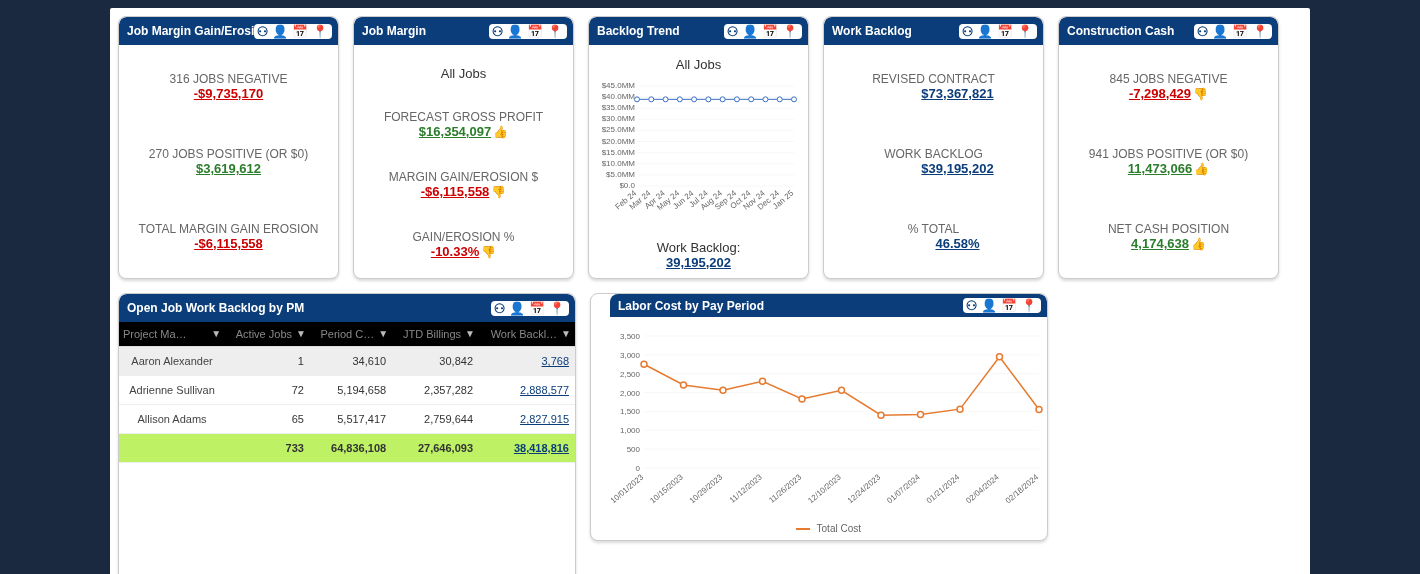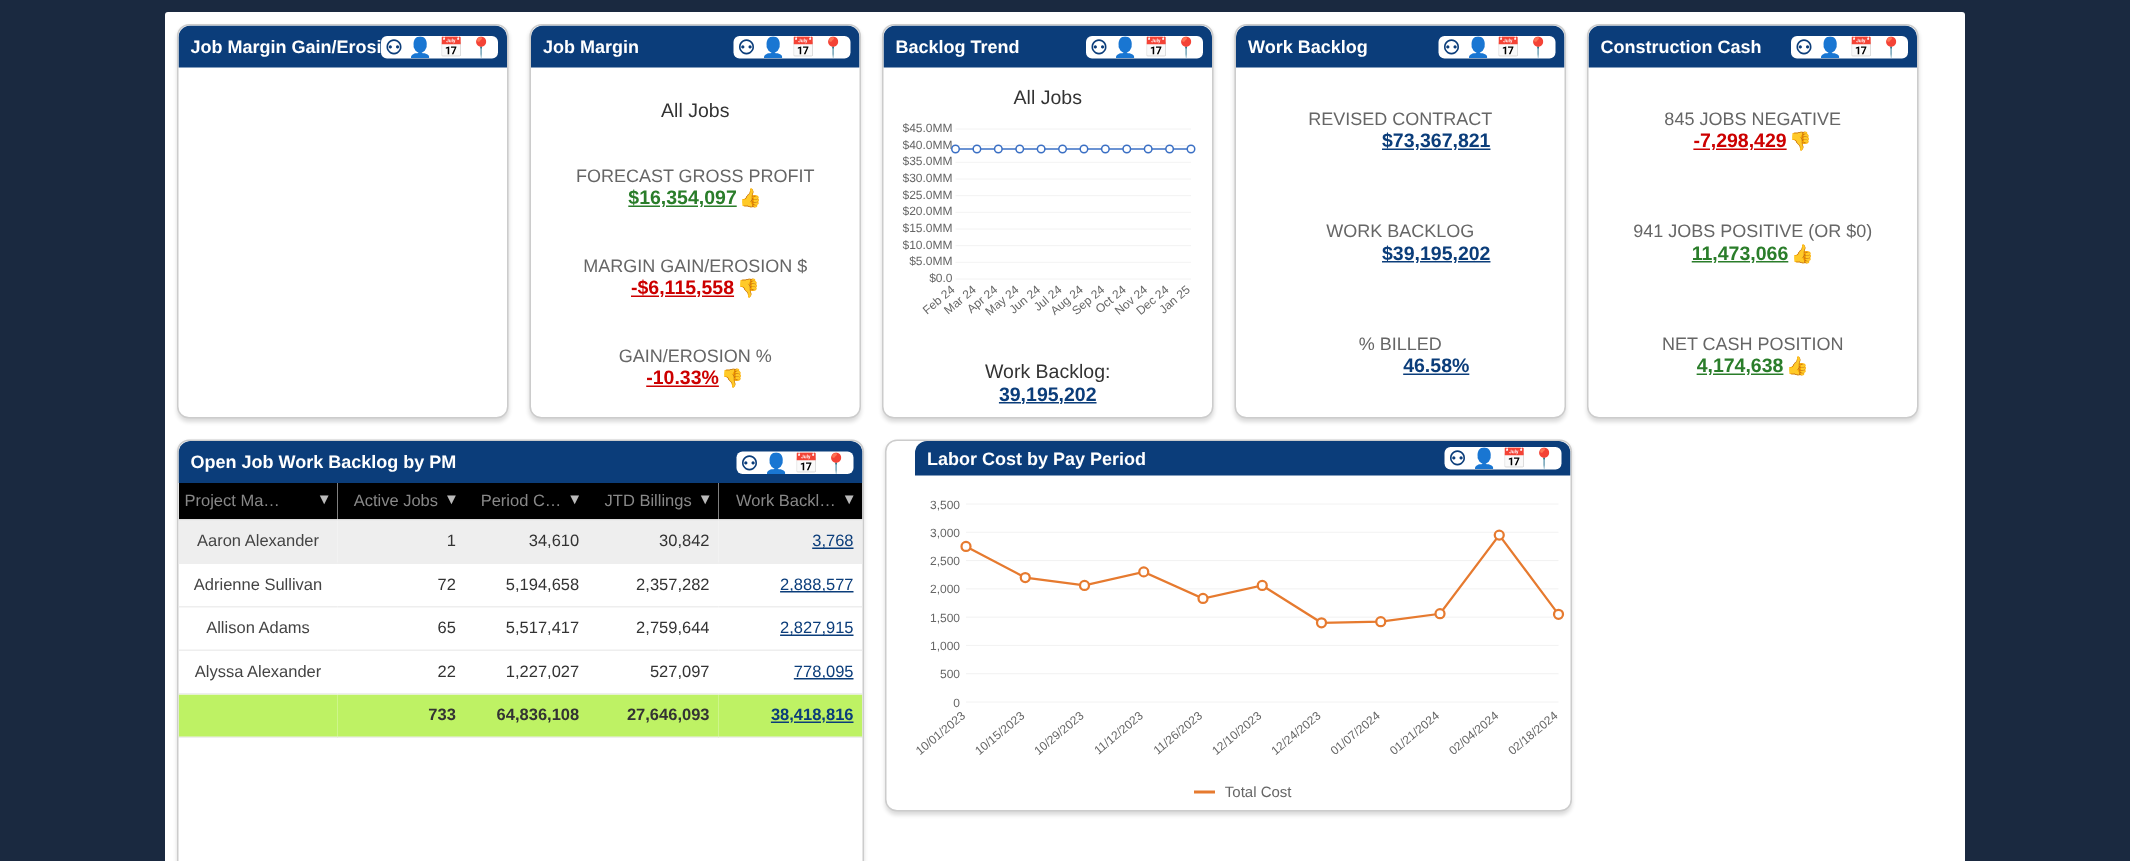--- a/index.html
+++ b/index.html
@@ -123,20 +123,34 @@
 
     <div class="card small">
       <div class="card-hdr">
         <span class="title">Job Margin Gain/Erosion</span>
         <span class="icon-group">
           <span>⚇</span>
           <span>👤</span>
           <span>📅</span>
           <span>📍</span>
         </span>
+      </div>
+      <div class="card-body">
+        <div class="metric">
+          <div class="label">316 JOBS NEGATIVE</div>
+          <span class="val-red">-$9,735,170</span>
+        </div>
+        <div class="metric">
+          <div class="label">270 JOBS POSITIVE (OR $0)</div>
+          <span class="val-green">$3,619,612</span>
+        </div>
+        <div class="metric">
+          <div class="label">TOTAL MARGIN GAIN EROSION</div>
+          <span class="val-red">-$6,115,558</span>
+        </div>
       </div>
     </div>
 
     <div class="card small">
       <div class="card-hdr">
         <span class="title">Job Margin</span>
         <span class="icon-group">
           <span>⚇</span>
           <span>👤</span>
           <span>📅</span>
@@ -239,21 +253,21 @@
       <div class="card-body">
         <div class="metric">
           <div class="label">REVISED CONTRACT</div>
           <span class="val-blue">$73,367,821</span>
         </div>
         <div class="metric">
           <div class="label">WORK BACKLOG</div>
           <span class="val-blue">$39,195,202</span>
         </div>
         <div class="metric">
-          <div class="label">% BILLED</div>
+          <div class="label">% TOTAL</div>
           <span class="val-blue">46.58%</span>
         </div>
       </div>
     </div>
 
     <div class="card small">
       <div class="card-hdr">
         <span class="title">Construction Cash</span>
         <span class="icon-group">
           <span>⚇</span>
@@ -317,27 +331,20 @@
                 <td>5,194,658</td>
                 <td>2,357,282</td>
                 <td class="link">2,888,577</td>
               </tr>
               <tr>
                 <td>Allison Adams</td>
                 <td>65</td>
                 <td>5,517,417</td>
                 <td>2,759,644</td>
                 <td class="link">2,827,915</td>
-              </tr>
-              <tr>
-                <td>Alyssa Alexander</td>
-                <td>22</td>
-                <td>1,227,027</td>
-                <td>527,097</td>
-                <td class="link">778,095</td>
               </tr>
             </tbody>
           <tfoot>
             <tr class="total">
               <td></td>
               <td>733</td>
               <td>64,836,108</td>
               <td>27,646,093</td>
               <td class="link">38,418,816</td>
             </tr>

